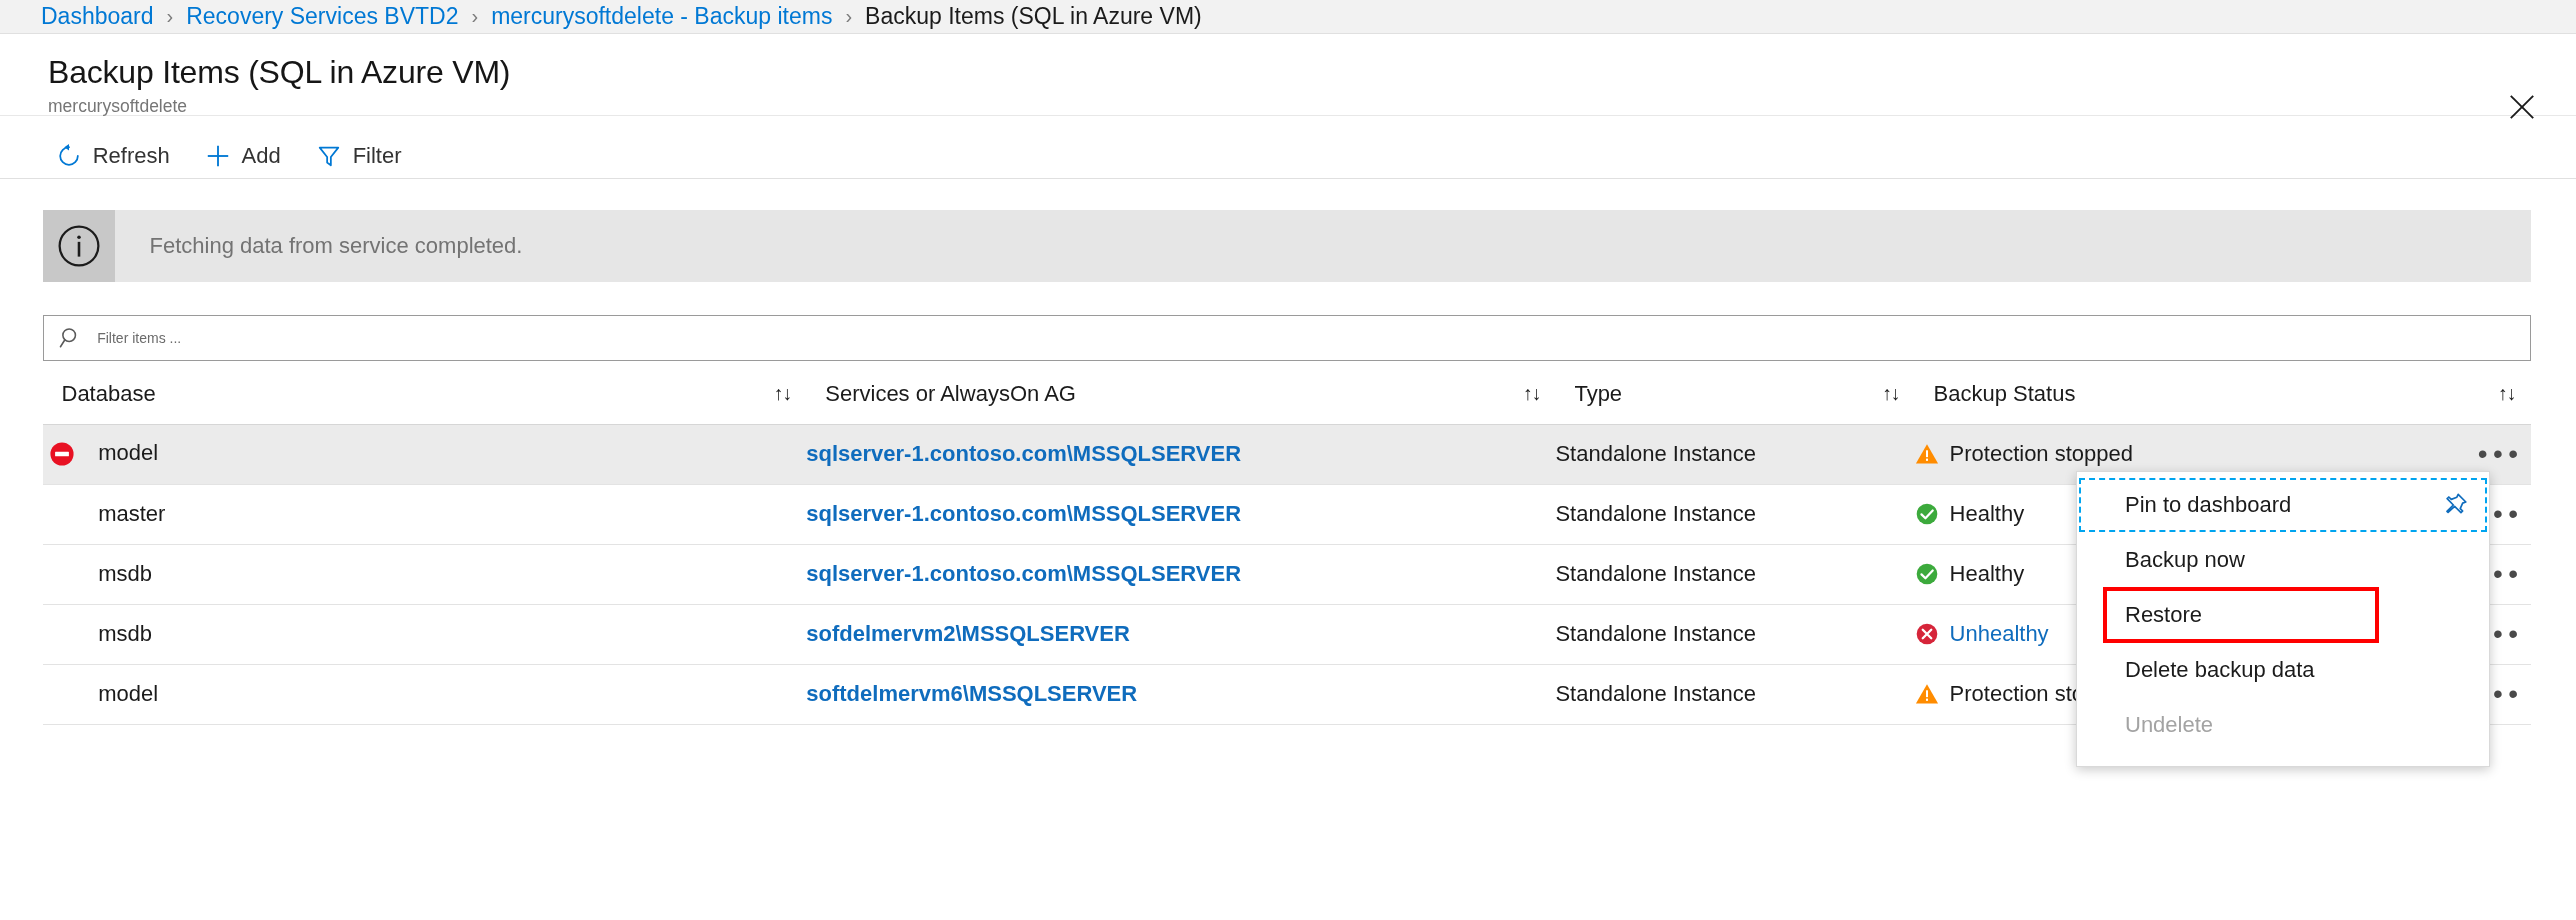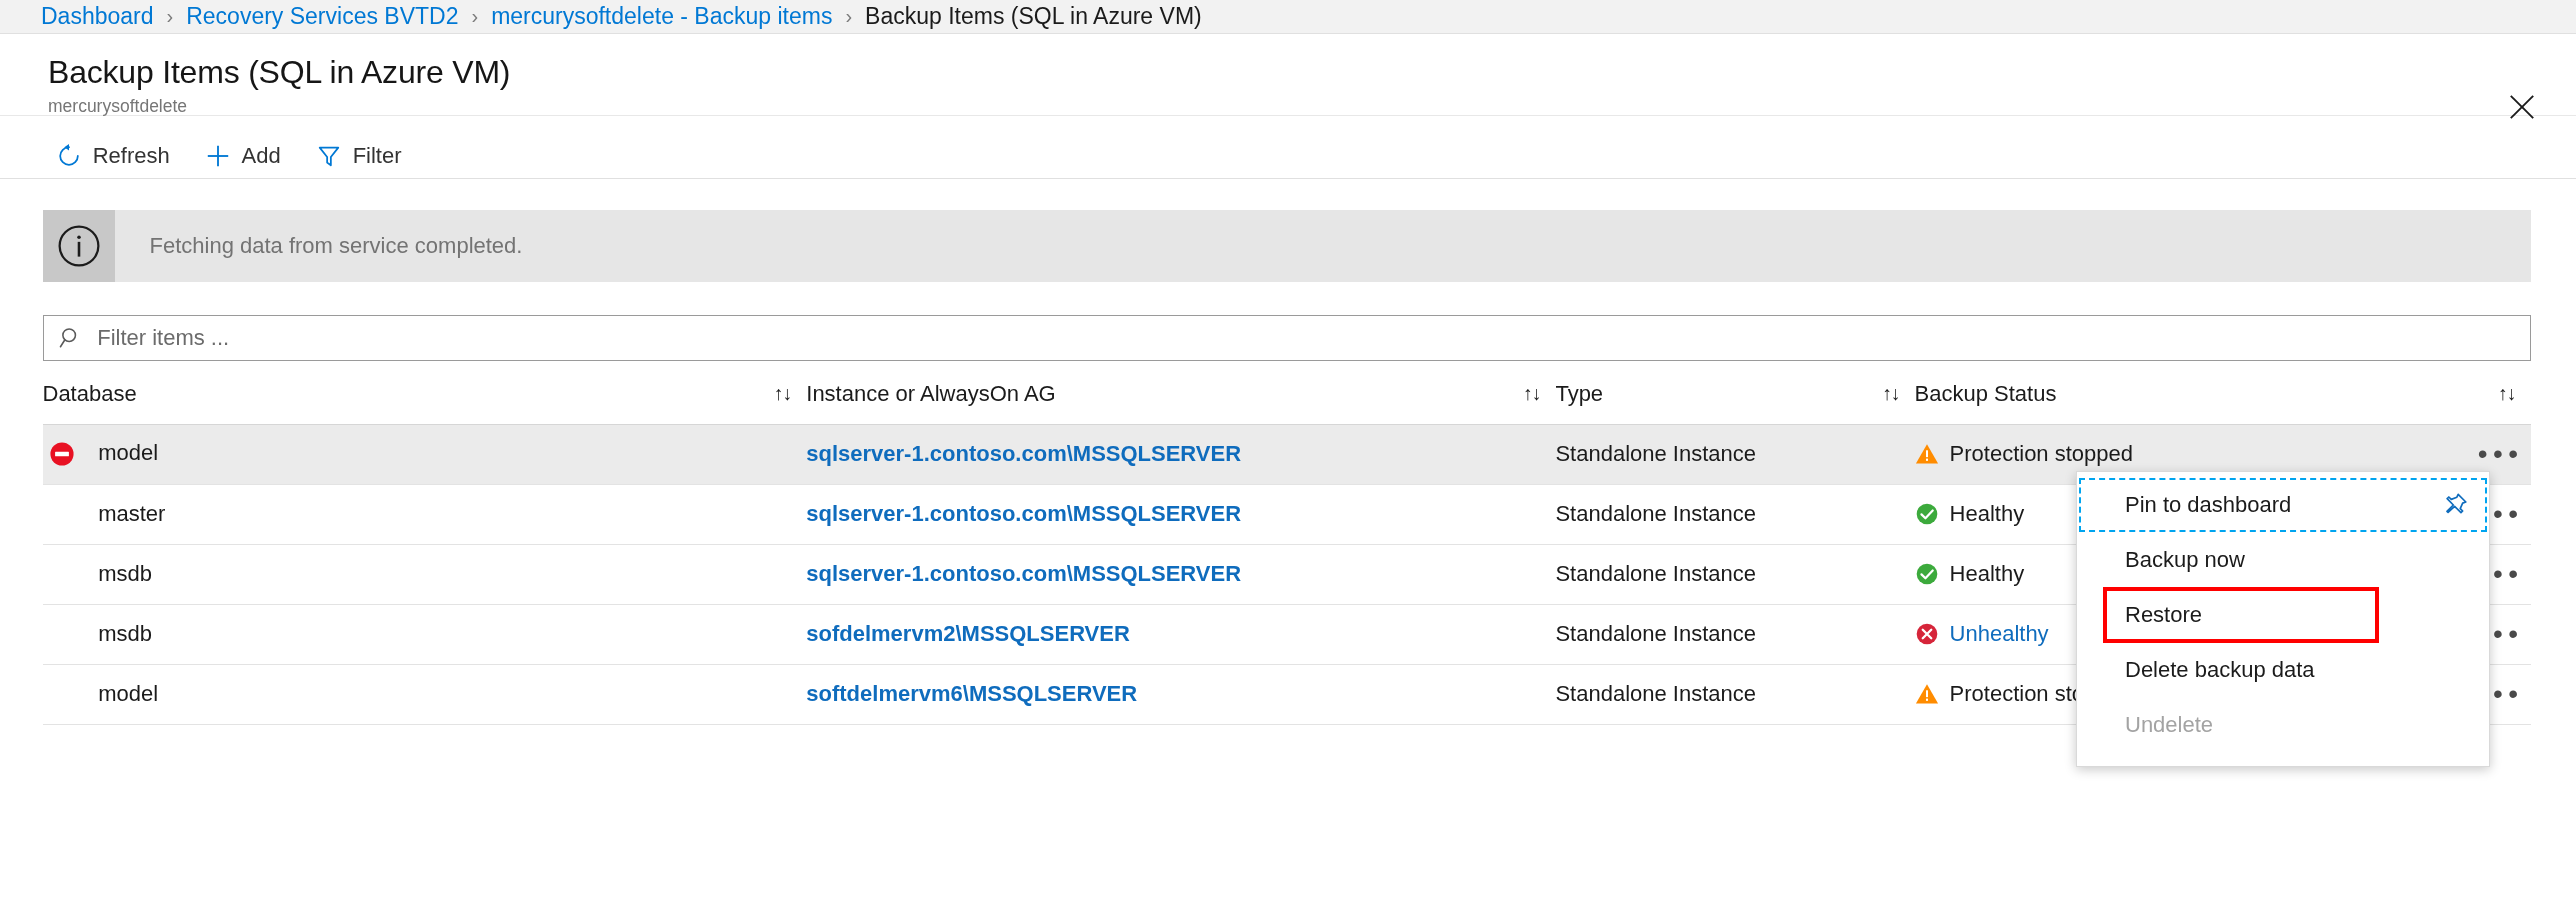--- a/index.html
+++ b/index.html
@@ -155,40 +155,40 @@
     margin-left: -5.5px;
     box-sizing: border-box;
     padding-left: 14.7px;
     margin-bottom: 20px;
   }
   .filter-icon { width: 26px; height: 26px; flex: none; display:flex; align-items:center; justify-content:center; }
   .filter-input {
     border: none;
     outline: none;
     font-family: "Liberation Sans", sans-serif;
-    font-size: 22px;
+    font-size: 14px;
     color: #333333;
     margin-left: 11px;
     width: 90%;
     background: transparent;
   }
   .filter-input::placeholder { color: #6b6b6b; opacity: 1; }
 
   
   .grid { width: 2488px; margin-left: -5.5px; border-collapse: collapse; table-layout: fixed; }
   .grid th {
     text-align: left;
     font-weight: 400;
     font-size: 22px;
     color: #1b1b1b;
     padding: 0 0 16.6px 0;
     border-bottom: 0.9px solid #d6d6d6;
     vertical-align: bottom;
   }
-  .th-inner { display: flex; align-items: center; }
+  .th-inner { display: flex; align-items: center; margin-left: 19px; }
   .th-label { flex: 1 1 auto; }
   .sort-icon {
     flex: none;
     width: 31px;
     color: #1b1b1b;
     font-size: 19.3px;
     letter-spacing: -0.9px;
     text-align: right;
     padding-right: 14.7px;
     cursor: pointer;
@@ -371,21 +371,21 @@
     <thead>
       <tr>
         <th colspan="2">
           <div class="th-inner">
             <span class="th-label">Database</span>
             <span class="sort-icon">↑↓</span>
           </div>
         </th>
         <th colspan="2">
           <div class="th-inner">
-            <span class="th-label">Instance or AlwaysOn AG</span>
+            <span class="th-label">Services or AlwaysOn AG</span>
             <span class="sort-icon">↑↓</span>
           </div>
         </th>
         <th colspan="2">
           <div class="th-inner">
             <span class="th-label">Type</span>
             <span class="sort-icon">↑↓</span>
           </div>
         </th>
         <th colspan="2">

